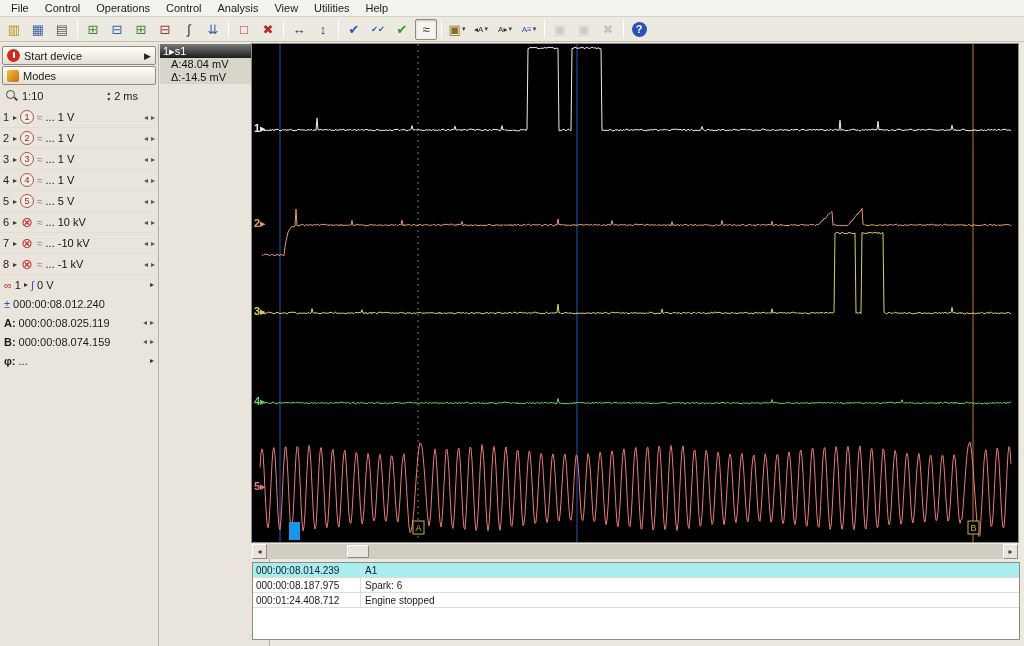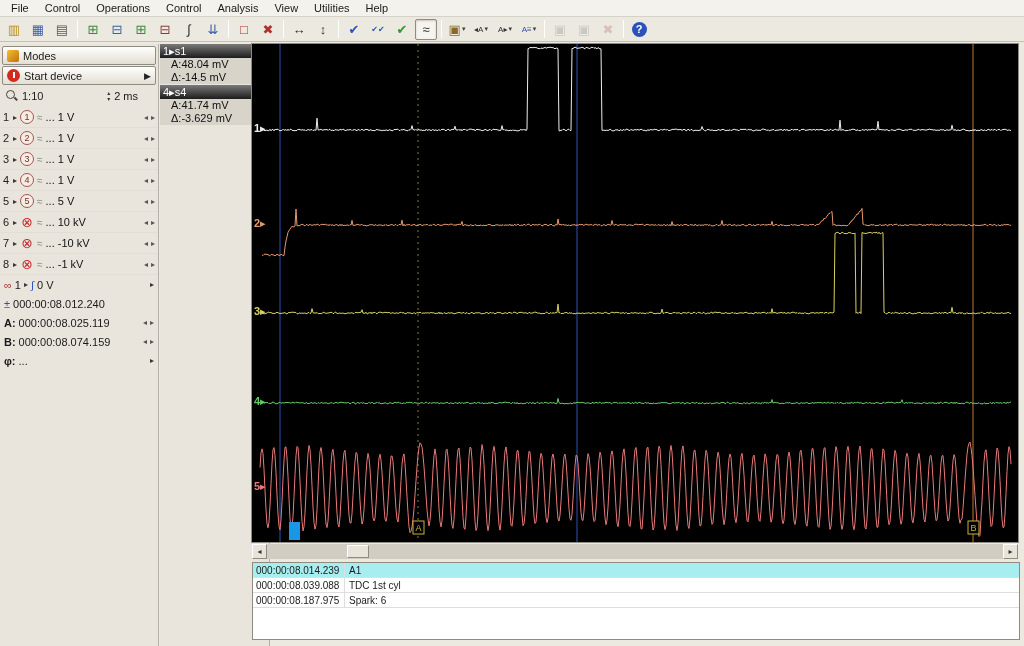--- a/index.html
+++ b/index.html
@@ -59,21 +59,21 @@
   
   .scrollbar{position:absolute;left:252px;top:544px;width:766px;height:15px;background:#ded9cf;display:flex;align-items:stretch}
   .sb-btn{width:15px;display:flex;align-items:center;justify-content:center;font-size:8px;color:#333;background:#e8e4da;border:1px solid;border-color:#fff #8f8b80 #8f8b80 #fff}
   .sb-track{flex:1;position:relative;background:#d2cdc2}
   .sb-thumb{position:absolute;left:80px;top:1px;width:22px;height:13px;background:#e8e4da;border:1px solid;border-color:#fff #8f8b80 #8f8b80 #fff}
 
   
   .events{position:absolute;left:252px;top:562px;width:768px;height:78px;background:#fff;border:1px solid #8f8b80}
   .ev-row{display:flex;height:15px;line-height:15px;border-bottom:1px solid #dedede;font-size:10px}
   .ev-row.sel{background:#a8eef0}
-  .ev-time{width:92px;padding-left:3px;border-right:1px solid #dedede;white-space:nowrap}
+  .ev-time{width:108px;padding-left:3px;border-right:1px solid #dedede;white-space:nowrap}
   .ev-label{padding-left:4px;white-space:nowrap}
 </style>
 </head>
 <body>
 
 <div id="app">
 
   <div class="menubar">
     <span class="menu-item">File</span>
     <span class="menu-item">Control</span>
@@ -169,28 +169,28 @@
         <span class="glyph" style="color: rgb(192, 128, 128);">✖</span>
       </div>
       <div class="tsep"></div>
       <div class="tbtn help">
         <span class="glyph" style="color: rgb(255, 255, 255);">?</span>
       </div>
     </div>
 
   <div class="sidebar">
     <div class="sbtn">
+      <span class="power-icon"></span>
+      <span>Start device</span>
+      <span class="spacer"></span>
+      <span style="font-size:9px;color:#222">▶</span>
+    </div>
+    <div class="sbtn">
       <span class="modes-icon"></span>
       <span>Modes</span>
-    </div>
-    <div class="sbtn">
-      <span class="power-icon"></span>
-      <span>Start device</span>
-      <span class="spacer"></span>
-      <span style="font-size:9px;color:#222">▶</span>
     </div>
     <div class="zoom-row">
       <span class="mag-icon"></span>
       <span>1:10</span>
       <span class="spacer"></span>
       <span class="updown">
         <span>▴</span>
           <span>▾</span>
       </span>
       <span>2 ms</span>
@@ -303,25 +303,20 @@
       <span class="spacer"></span>
       <span class="ch-dd">▸</span>
     </div>
   </div>
 
   <div class="meas">
     <div class="meas-block">
       <div class="meas-head">1▸s1</div>
       <div class="meas-line">A:48.04 mV</div>
       <div class="meas-line">Δ:-14.5 mV</div>
-    </div>
-    <div class="meas-block">
-      <div class="meas-head">4▸s4</div>
-      <div class="meas-line">A:41.74 mV</div>
-      <div class="meas-line">Δ:-3.629 mV</div>
     </div>
   </div>
 
   <div class="scope" id="scope">
     <svg id="scope-svg" width="766" height="498" viewBox="0 0 766 498">
         <line x1="28" y1="0" x2="28" y2="498" stroke="#2f52b0" stroke-width="1"></line>
         <line x1="325" y1="0" x2="325" y2="498" stroke="#2f52b0" stroke-width="1"></line>
         <line x1="166" y1="0" x2="166" y2="498" stroke="#8a7a26" stroke-width="1" stroke-dasharray="2,4"></line>
         <line x1="721" y1="0" x2="721" y2="498" stroke="#c07830" stroke-width="1"></line>
         <path d="M10,86.2L11,85.6L12,86.1L13,86.9L14,86.3L15,86.1L16,86.7L17,86.7L18,85.2L19,86.9L20,85.5L21,85.4L22,86.9L23,85.2L24,85.8L25,85.2L26,85.2L27,86.3L28,86.8L29,86.6L30,86.4L31,85.2L32,86.2L33,86.0L34,85.5L35,86.7L36,85.2L37,86.5L38,85.4L39,85.1L40,86.4L41,86.4L42,86.7L43,86.6L44,86.6L45,86.4L46,85.2L47,85.7L48,85.4L49,86.3L50,85.8L51,85.6L52,86.5L53,85.7L54,86.7L55,86.1L56,85.5L57,85.9L58,86.1L59,85.8L60,85.6L61,86.6L62,86.2L63,85.7L64,86.4L65,74.2L66,85.8L67,86.1L68,85.5L69,85.3L70,86.2L71,86.0L72,85.9L73,85.6L74,85.9L75,85.2L76,86.5L77,85.5L78,85.3L79,86.6L80,86.2L81,86.2L82,86.8L83,85.5L84,86.0L85,85.8L86,86.2L87,86.3L88,85.5L89,85.4L90,86.2L91,85.1L92,85.6L93,86.5L94,86.5L95,85.9L96,85.8L97,86.0L98,85.6L99,85.6L100,86.6L101,85.6L102,86.2L103,85.2L104,86.7L105,86.3L106,85.9L107,85.4L108,86.6L109,85.6L110,85.5L111,85.9L112,86.5L113,85.8L114,85.1L115,85.9L116,85.3L117,86.9L118,85.6L119,86.1L120,86.2L121,86.7L122,86.4L123,86.9L124,85.6L125,85.5L126,86.0L127,85.8L128,86.5L129,86.0L130,86.8L131,86.5L132,86.0L133,86.7L134,85.8L135,86.2L136,86.7L137,85.9L138,85.7L139,86.4L140,86.7L141,86.7L142,85.4L143,85.5L144,85.7L145,85.2L146,85.3L147,86.3L148,86.6L149,85.5L150,86.1L151,85.6L152,85.4L153,86.2L154,86.3L155,86.8L156,86.7L157,85.5L158,86.3L159,85.3L160,81.6L161,85.7L162,85.7L163,86.3L164,85.3L165,86.6L166,85.7L167,85.6L168,86.2L169,86.0L170,86.1L171,86.8L172,85.9L173,86.9L174,85.2L175,86.2L176,86.3L177,85.4L178,86.2L179,86.5L180,86.2L181,85.2L182,86.7L183,86.0L184,85.9L185,86.6L186,86.5L187,85.4L188,86.7L189,85.7L190,85.3L191,85.5L192,85.2L193,86.5L194,86.5L195,86.1L196,85.1L197,85.8L198,86.6L199,85.9L200,85.4L201,85.5L202,85.4L203,82.2L204,86.1L205,85.7L206,86.3L207,85.3L208,86.6L209,85.3L210,86.9L211,85.4L212,85.6L213,85.3L214,86.3L215,85.9L216,86.3L217,85.2L218,85.2L219,85.1L220,85.3L221,86.0L222,85.2L223,86.9L224,85.7L225,85.4L226,85.5L227,85.7L228,85.9L229,86.0L230,86.9L231,86.4L232,86.2L233,85.4L234,85.6L235,86.5L236,86.5L237,86.0L238,85.3L239,86.4L240,86.4L241,85.2L242,85.3L243,85.7L244,85.5L245,85.6L246,86.2L247,86.1L248,86.6L249,86.1L250,81.6L251,86.0L252,85.3L253,86.3L254,86.0L255,86.1L256,86.5L257,86.9L258,86.2L259,86.3L260,86.7L261,85.7L262,86.8L263,86.0L264,86.7L265,86.8L266,86.8L267,86.7L268,86.1L269,85.2L270,86.4L271,85.2L272,86.2L273,85.2L274,86.8L275,85.1L276,4.6L277,4.6L278,3.2L279,3.9L280,3.3L281,4.0L282,3.2L283,3.7L284,3.5L285,3.9L286,4.5L287,4.5L288,4.8L289,3.8L290,4.6L291,4.1L292,4.0L293,3.3L294,4.1L295,4.0L296,3.3L297,3.6L298,3.1L299,3.4L300,3.7L301,3.6L302,4.1L303,4.9L304,4.1L305,4.1L306,4.7L307,86.8L308,86.8L309,86.1L310,86.4L311,85.3L312,85.4L313,86.0L314,86.8L315,86.3L316,85.1L317,85.4L318,86.5L319,86.5L320,4.4L321,4.5L322,3.8L323,3.2L324,3.5L325,4.3L326,4.3L327,3.9L328,4.2L329,3.5L330,3.6L331,3.1L332,4.7L333,4.8L334,3.3L335,3.8L336,3.7L337,4.5L338,4.7L339,3.3L340,3.5L341,3.3L342,4.3L343,3.7L344,4.0L345,4.9L346,3.5L347,4.3L348,4.9L349,4.8L350,86.3L351,86.3L352,86.1L353,86.6L354,86.3L355,86.1L356,86.5L357,86.0L358,85.3L359,85.6L360,86.9L361,86.7L362,86.9L363,86.3L364,85.4L365,86.3L366,85.6L367,86.9L368,86.2L369,85.5L370,86.8L371,86.0L372,85.4L373,86.5L374,85.2L375,85.2L376,85.7L377,86.3L378,86.6L379,85.3L380,86.1L381,86.2L382,86.1L383,85.4L384,86.0L385,85.8L386,85.4L387,86.3L388,85.6L389,85.4L390,85.3L391,86.6L392,86.0L393,86.6L394,86.7L395,86.8L396,85.4L397,86.8L398,85.4L399,85.9L400,85.6L401,86.2L402,85.3L403,85.3L404,85.9L405,85.4L406,86.8L407,86.3L408,86.3L409,85.2L410,86.2L411,85.9L412,85.4L413,85.3L414,86.3L415,85.2L416,86.2L417,86.6L418,86.3L419,86.1L420,85.3L421,85.5L422,85.3L423,85.3L424,85.1L425,85.2L426,86.1L427,85.3L428,85.9L429,85.2L430,86.7L431,85.4L432,85.7L433,85.3L434,86.9L435,86.5L436,85.1L437,85.9L438,86.6L439,85.4L440,85.5L441,86.8L442,86.8L443,86.0L444,86.5L445,86.2L446,86.6L447,86.3L448,86.3L449,85.7L450,82.5L451,85.4L452,85.8L453,86.9L454,86.8L455,85.6L456,85.4L457,85.7L458,86.1L459,86.4L460,85.8L461,86.3L462,86.7L463,86.2L464,86.7L465,86.3L466,85.9L467,85.3L468,86.7L469,85.8L470,85.7L471,85.3L472,85.6L473,86.5L474,86.7L475,86.2L476,86.3L477,86.5L478,85.6L479,86.7L480,86.1L481,85.8L482,85.1L483,85.5L484,86.0L485,85.8L486,86.3L487,86.8L488,85.6L489,85.1L490,85.8L491,85.1L492,85.6L493,85.2L494,85.4L495,86.4L496,85.4L497,85.4L498,86.2L499,85.4L500,86.2L501,86.9L502,86.8L503,86.4L504,85.8L505,86.2L506,86.3L507,86.3L508,86.3L509,86.4L510,85.1L511,85.2L512,85.1L513,85.8L514,85.6L515,86.8L516,85.6L517,86.7L518,86.7L519,85.8L520,86.3L521,85.4L522,85.7L523,86.7L524,86.4L525,86.1L526,86.2L527,86.0L528,85.8L529,85.6L530,85.7L531,86.9L532,85.2L533,85.8L534,86.5L535,85.2L536,86.8L537,86.4L538,86.4L539,85.8L540,85.2L541,86.2L542,85.9L543,85.3L544,86.0L545,85.4L546,85.6L547,86.6L548,86.8L549,85.6L550,85.4L551,85.5L552,85.2L553,86.4L554,86.2L555,86.3L556,85.7L557,86.1L558,85.2L559,86.0L560,86.1L561,85.7L562,85.1L563,86.4L564,85.8L565,85.4L566,85.8L567,86.0L568,85.7L569,85.4L570,85.7L571,85.8L572,86.4L573,86.7L574,86.3L575,85.9L576,85.7L577,86.8L578,85.3L579,85.4L580,86.5L581,86.1L582,86.3L583,85.1L584,85.5L585,86.3L586,85.7L587,86.5L588,76.2L589,86.6L590,85.5L591,86.0L592,85.7L593,86.8L594,86.6L595,86.3L596,86.8L597,85.8L598,86.2L599,85.9L600,85.2L601,85.4L602,85.2L603,85.8L604,86.4L605,86.3L606,85.7L607,86.8L608,86.5L609,86.6L610,85.6L611,85.8L612,86.2L613,86.2L614,85.1L615,86.5L616,85.9L617,85.6L618,86.1L619,85.6L620,85.3L621,85.2L622,85.7L623,85.9L624,85.8L625,85.4L626,77.3L627,86.0L628,85.3L629,85.7L630,85.8L631,85.8L632,85.8L633,86.3L634,85.8L635,85.5L636,86.4L637,86.8L638,86.5L639,85.5L640,86.1L641,85.8L642,86.6L643,86.2L644,86.5L645,85.2L646,85.4L647,85.2L648,85.3L649,85.9L650,86.2L651,86.5L652,86.5L653,85.8L654,86.0L655,86.0L656,86.2L657,85.2L658,85.5L659,85.2L660,85.4L661,86.5L662,86.0L663,86.5L664,86.3L665,86.0L666,85.5L667,85.2L668,86.5L669,85.6L670,85.7L671,85.5L672,86.0L673,85.8L674,86.3L675,85.7L676,85.8L677,85.1L678,85.1L679,85.9L680,85.4L681,86.1L682,86.0L683,85.8L684,86.4L685,86.3L686,85.8L687,86.6L688,86.0L689,85.4L690,86.2L691,85.5L692,86.1L693,86.7L694,86.1L695,85.8L696,86.2L697,86.2L698,85.8L699,86.0L700,81.2L701,85.4L702,86.6L703,85.2L704,86.7L705,86.6L706,85.8L707,86.4L708,86.7L709,86.0L710,85.8L711,85.1L712,85.2L713,85.9L714,86.6L715,86.3L716,86.7L717,86.8L718,86.8L719,86.2L720,86.8L721,85.5L722,86.8L723,85.3L724,86.6L725,86.6L726,86.1L727,86.6L728,86.4L729,85.5L730,85.8L731,86.6L732,86.3L733,85.8L734,86.8L735,86.2L736,85.4L737,85.4L738,86.3L739,85.9L740,85.4L741,86.5L742,85.6L743,85.3L744,86.5L745,86.4L746,85.3L747,85.7L748,85.6L749,86.7L750,85.6L751,85.7L752,85.3L753,85.3L754,85.4L755,86.3L756,86.4L757,85.8L758,86.2L759,86.7" fill="none" stroke="#ededed" stroke-width="1" stroke-linejoin="round"></path>
@@ -349,22 +344,22 @@
     </div>
     <div class="sb-btn">▸</div>
   </div>
 
   <div class="events">
     <div class="ev-row sel">
       <span class="ev-time">000:00:08.014.239</span>
       <span class="ev-label">A1</span>
     </div>
     <div class="ev-row">
-      <span class="ev-time">000:00:08.039.088</span>
-      <span class="ev-label">TDC 1st cyl</span>
-    </div>
-    <div class="ev-row">
       <span class="ev-time">000:00:08.187.975</span>
       <span class="ev-label">Spark: 6</span>
     </div>
+    <div class="ev-row">
+      <span class="ev-time">000:01:24.408.712</span>
+      <span class="ev-label">Engine stopped</span>
+    </div>
   </div>
 
 </div>
 
 </body></html>

